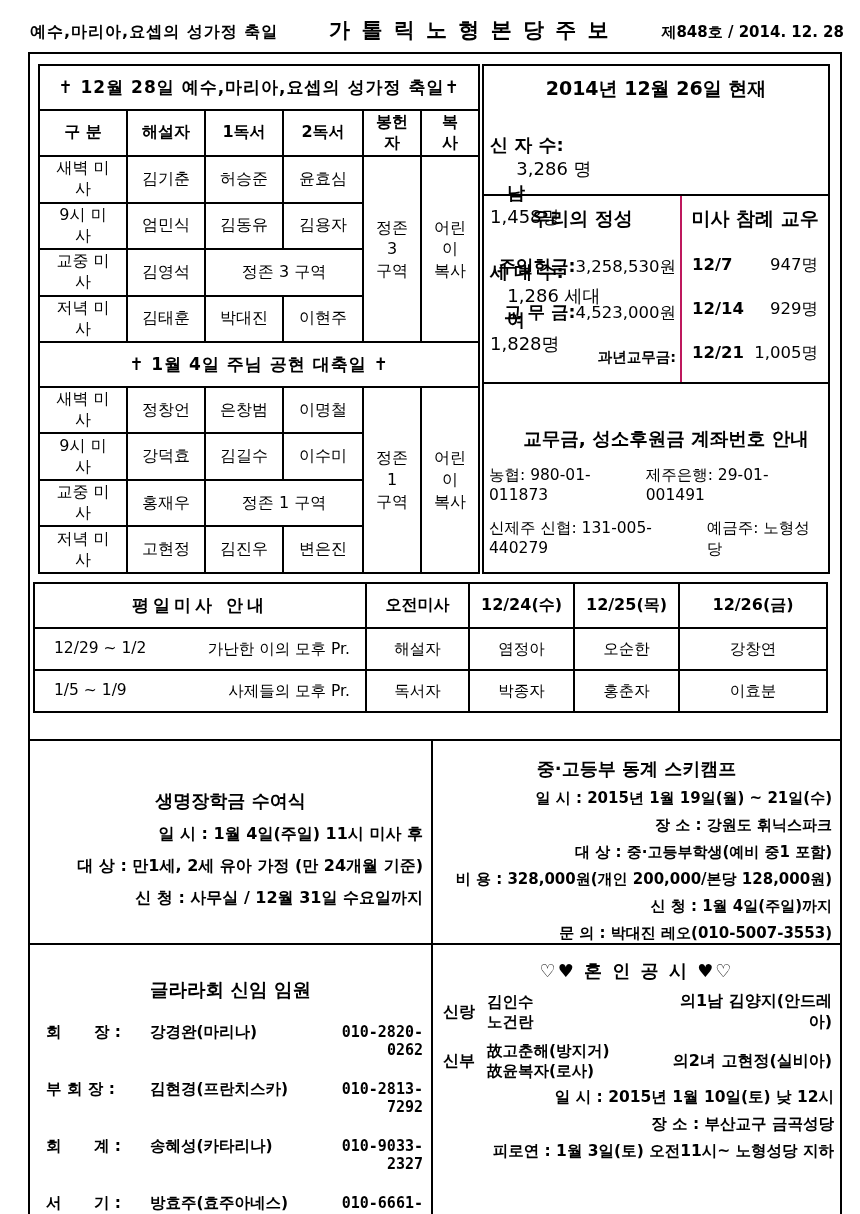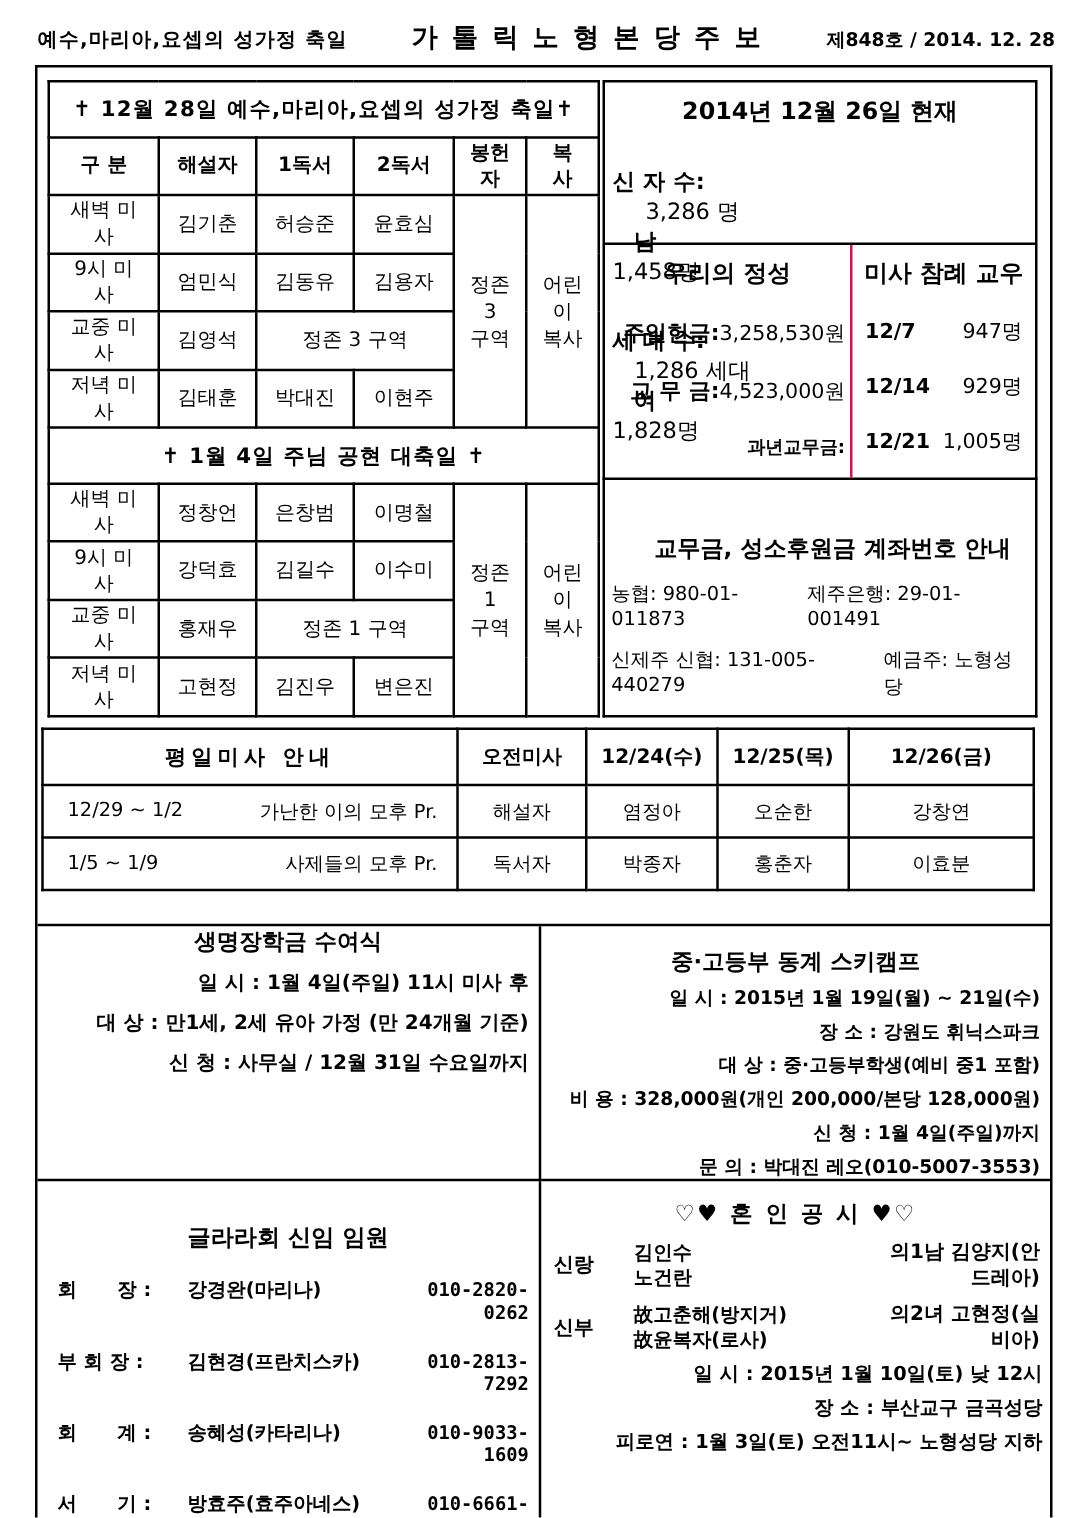--- a/index.html
+++ b/index.html
@@ -69,36 +69,36 @@
   .wk-first .cellflex { display:flex; justify-content:space-between; padding:0 14px 0 18px; }
 
   
   .notices { margin-top:26px; border-top:2px solid #000;
       display:grid; grid-template-columns:403px 1fr; }
   .ncell { padding:0; }
   .ncell.l { border-right:2px solid #000; }
   .ncell.t { border-bottom:2px solid #000; }
   .n-title { text-align:center; font-weight:bold; font-size:18px; }
   .n-line { font-weight:bold; font-size:15.5px; padding:0 8px 0 20px; margin-top:9px;text-align:right; }
-  .scho .n-title { }
+  .scho .n-title { margin-top:48px; }
   .scho .n-line { margin-top:11px; font-size:16px; }
   .ski .n-title { margin-top:16px; }
   .ski .n-line { padding-left:12px; margin-top:8px; font-size:15px; }
   .ncell.t { min-height:202px; }
   .ncell.b { min-height:228px; }
 
   .clara .n-title { margin-top:32px; font-size:18.5px; }
   .clara-row { display:flex; align-items:baseline; padding:0 8px 0 16px;
       margin-top:20px; font-weight:bold; font-size:15.5px; }
   .clara-role { white-space:pre; width:104px; }
   .clara-name { width:172px; }
   .clara-phone { flex:1; text-align:right; font-family:"DejaVu Sans Mono","Liberation Mono",monospace; font-size:15px; }
 
   .wed .n-title { margin-top:14px; letter-spacing:2px; }
-  .wed-row { display:flex; align-items:center; padding:0 8px 0 10px; margin-top:8px;gap:20px; }
+  .wed-row { display:flex; align-items:center; padding:0 8px 0 10px; margin-top:8px; }
   .wed-label { font-weight:bold; font-size:16px; width:44px; }
   .wed-parents { font-weight:bold; font-size:15.5px; width:170px; line-height:1.3; }
   .wed-child { flex:1; text-align:right; font-weight:bold; font-size:16px; }
   .wed .n-line { padding:0 6px 0 10px; margin-top:6px; font-size:15.5px; }
 </style>
 </head>
 <body>
 
 <div class="hdr">
   <span class="hdr-feast">예수,마리아,요셉의 성가정 축일</span>
@@ -329,21 +329,21 @@
         <span class="clara-phone">010-2820-0262</span>
       </div>
       <div class="clara-row">
         <span class="clara-role">부 회 장 :</span>
         <span class="clara-name">김현경(프란치스카)</span>
         <span class="clara-phone">010-2813-7292</span>
       </div>
       <div class="clara-row">
         <span class="clara-role">회      계 :</span>
         <span class="clara-name">송혜성(카타리나)</span>
-        <span class="clara-phone">010-9033-1609</span>
+        <span class="clara-phone">010-9033-2327</span>
       </div>
       <div class="clara-row">
         <span class="clara-role">서      기 :</span>
         <span class="clara-name">방효주(효주아네스)</span>
         <span class="clara-phone">010-6661-2077</span>
       </div>
     </div>
 
     <div class="ncell b wed">
       <div class="n-title">♡♥ 혼 인 공 시 ♥♡</div>

